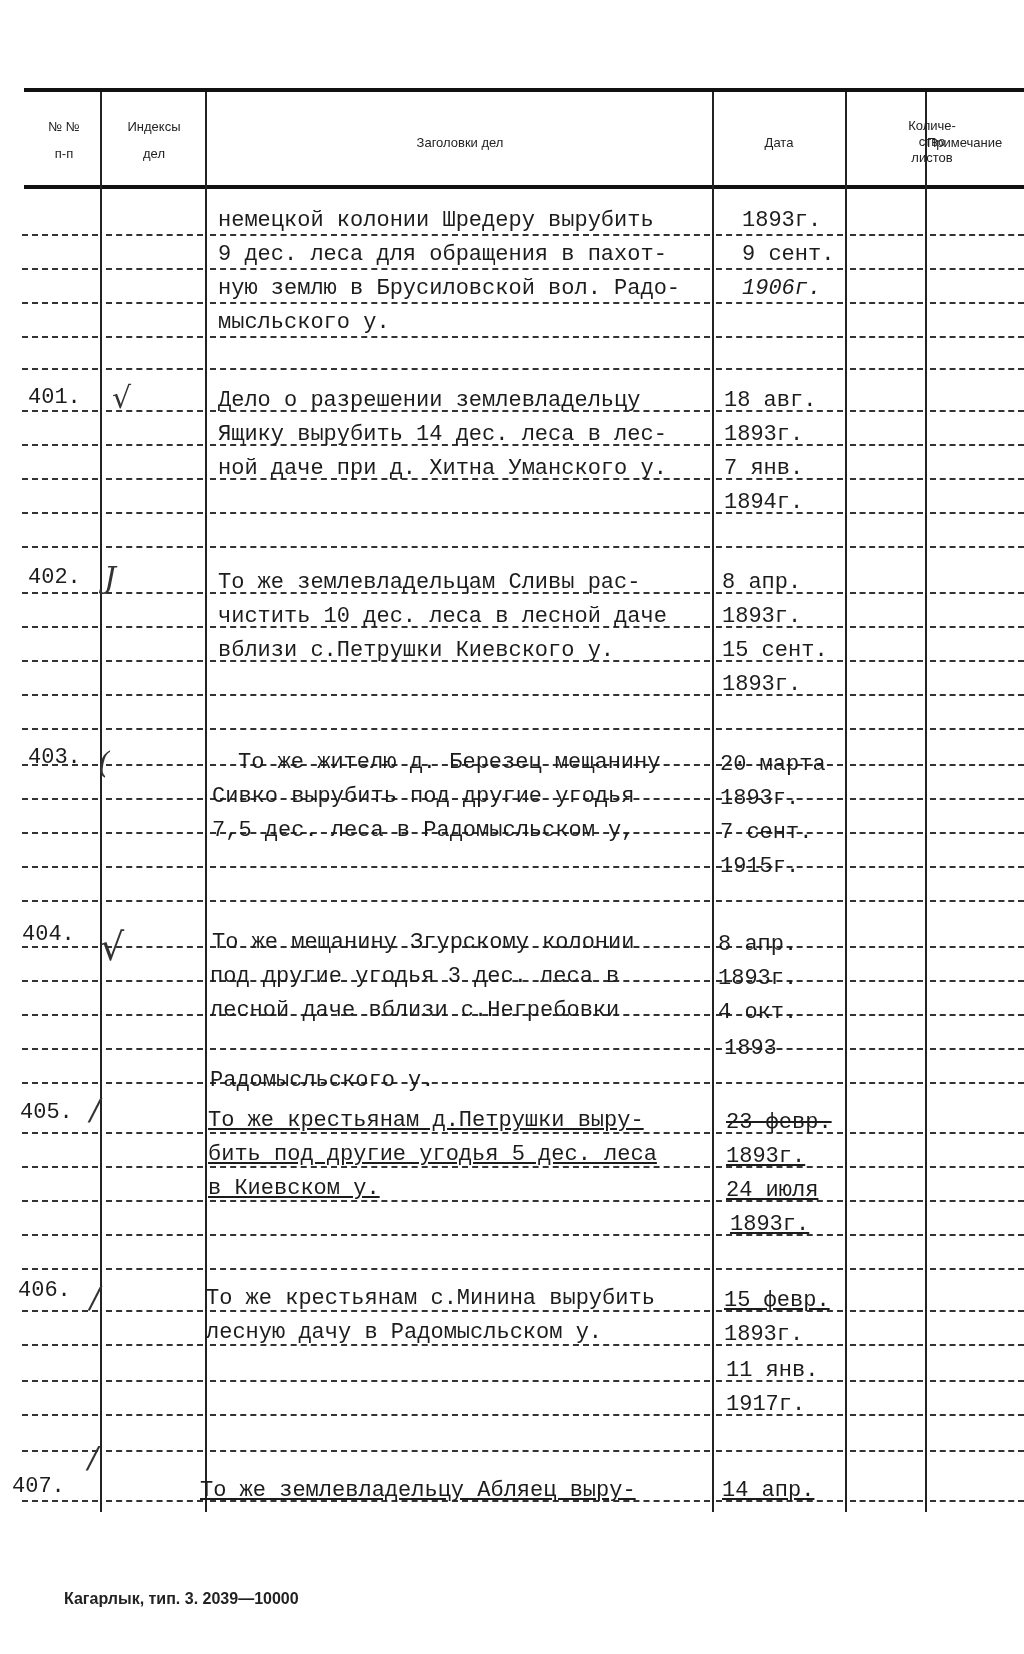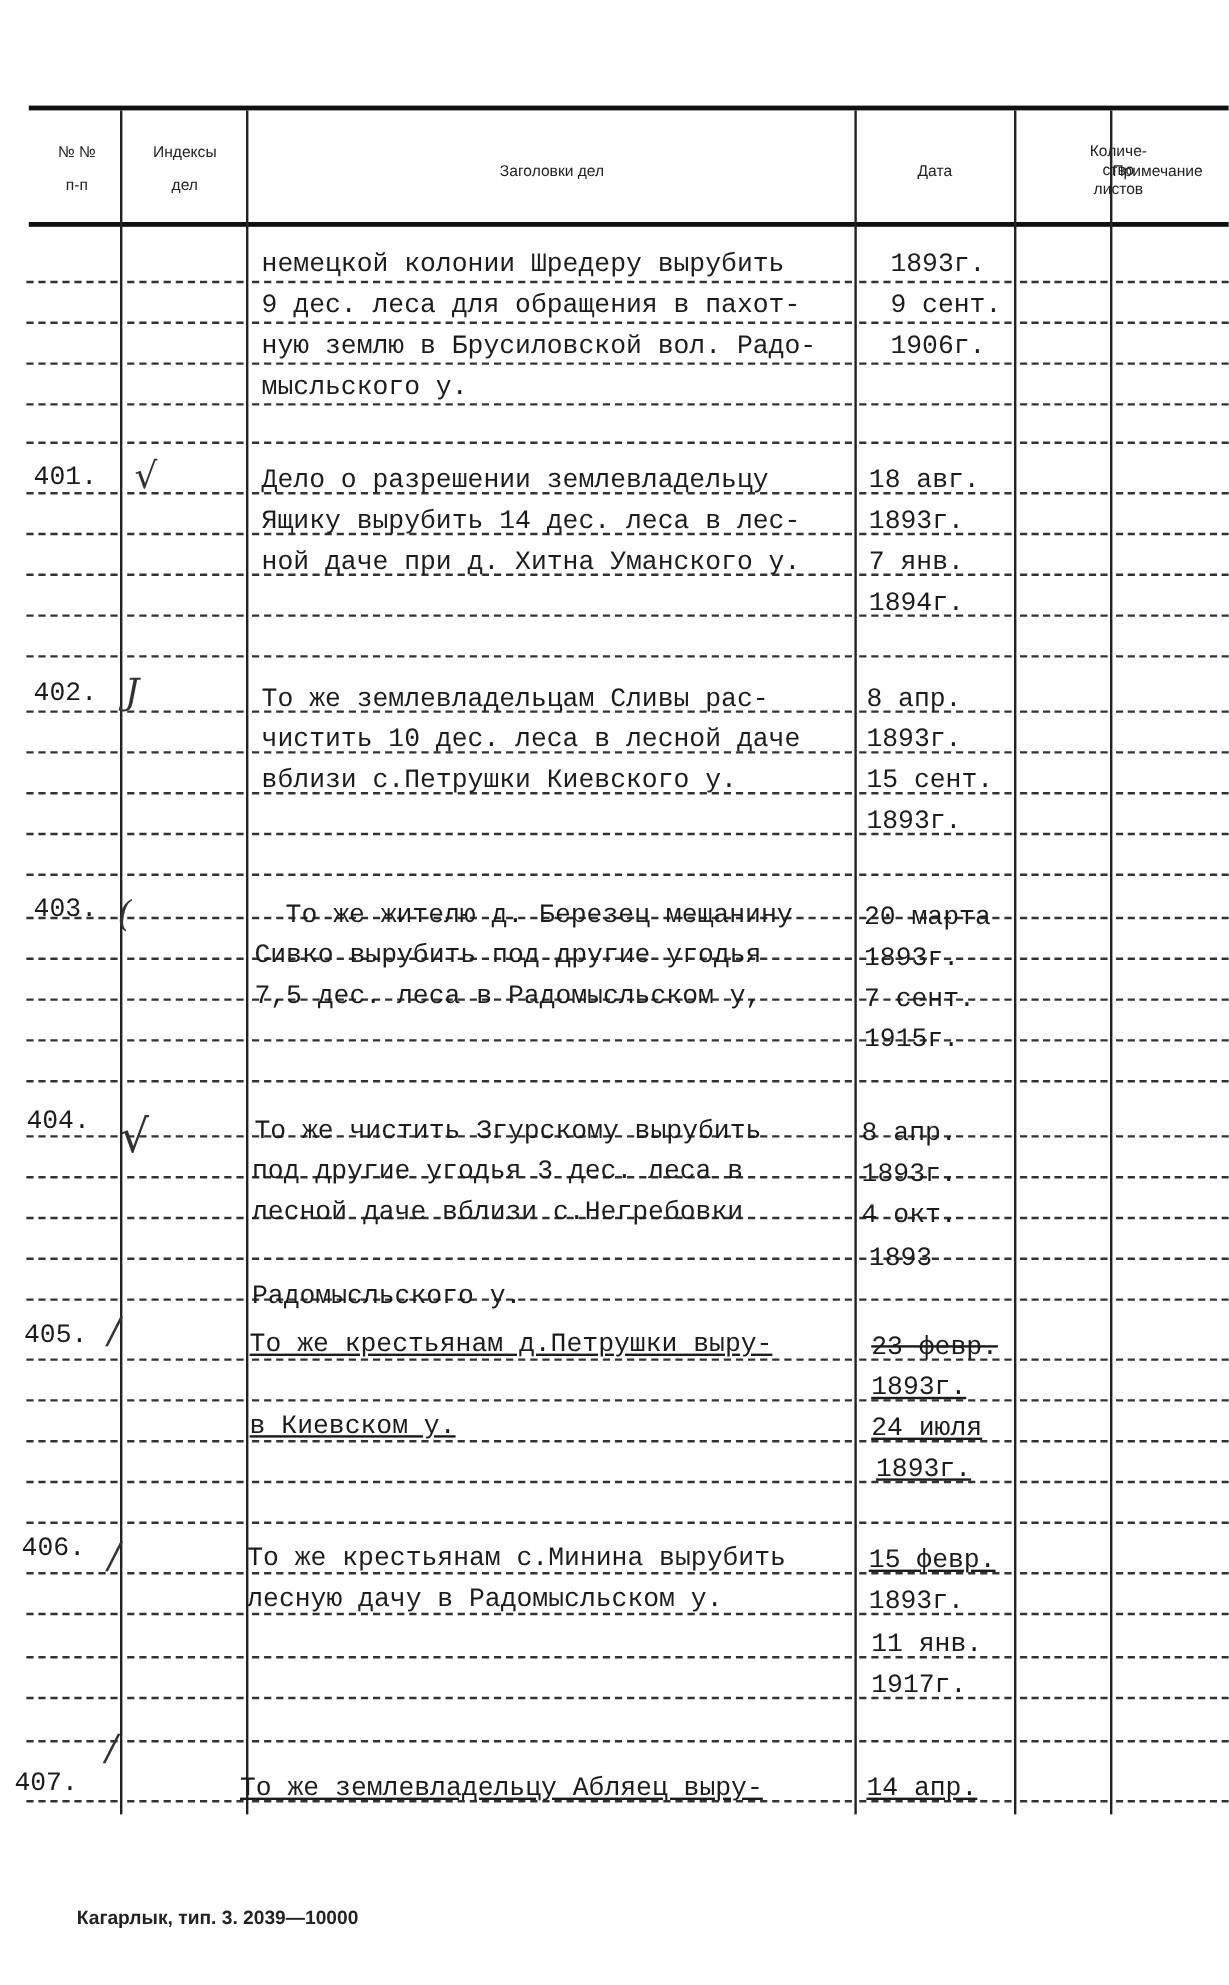--- a/index.html
+++ b/index.html
@@ -266,21 +266,21 @@
       <div class="hline" style="top: 1500px; left: 850px; width: 73px;"></div>
       <div class="hline" style="top: 1500px; left: 930px; width: 94px;"></div>
     </div>
 
   <div class="cell" style="left:218px; top:208px;">немецкой колонии Шредеру вырубить</div>
   <div class="cell" style="left:218px; top:242px;">9 дес. леса для обращения в пахот-</div>
   <div class="cell" style="left:218px; top:276px;">ную землю в Брусиловской вол. Радо-</div>
   <div class="cell" style="left:218px; top:310px;">мысльского у.</div>
   <div class="cell" style="left:742px; top:208px;">1893г.</div>
   <div class="cell" style="left:742px; top:242px;">9 сент.</div>
-  <div class="cell" style="left:742px; top:276px;">1906г.</div>
+  <div class="cell" style="left:742px; top:276px;font-style:italic;">1906г.</div>
 
   <div class="cell num" style="left:28px; top:385px;">401.</div>
   <div class="mark" style="left:112px; top:380px;">√</div>
   <div class="cell" style="left:218px; top:388px;">Дело о разрешении землевладельцу</div>
   <div class="cell" style="left:218px; top:422px;">Ящику вырубить 14 дес. леса в лес-</div>
   <div class="cell" style="left:218px; top:456px;">ной даче при д. Хитна Уманского у.</div>
   <div class="cell" style="left:724px; top:388px;">18 авг.</div>
   <div class="cell" style="left:724px; top:422px;">1893г.</div>
   <div class="cell" style="left:724px; top:456px;">7 янв.</div>
   <div class="cell" style="left:724px; top:490px;">1894г.</div>
@@ -300,32 +300,33 @@
   <div class="cell" style="left:214px; top:750px;margin-left:24px;">То же жителю д. Березец мещанину</div>
   <div class="cell" style="left:212px; top:784px;">Сивко вырубить под другие угодья</div>
   <div class="cell" style="left:212px; top:818px;">7,5 дес. леса в Радомысльском у,</div>
   <div class="cell" style="left:720px; top:752px;">20 марта</div>
   <div class="cell" style="left:720px; top:786px;">1893г.</div>
   <div class="cell" style="left:720px; top:820px;">7 сент.</div>
   <div class="cell" style="left:720px; top:854px;">1915г.</div>
 
   <div class="cell num" style="left:22px; top:922px;">404.</div>
   <div class="mark" style="left:100px; top:925px; font-size:38px;">√</div>
-  <div class="cell" style="left:212px; top:930px;">То же чистить Згурскому вырубить</div>
+  <div class="cell" style="left:212px; top:930px;">То же мещанину Згурскому колонии</div>
   <div class="cell" style="left:210px; top:964px;">под другие угодья 3 дес. леса в</div>
   <div class="cell" style="left:210px; top:998px;">лесной даче вблизи с.Негребовки</div>
   <div class="cell" style="left:210px; top:1068px;text-align:center;">Радомысльского у.</div>
   <div class="cell" style="left:718px; top:932px;">8 апр.</div>
   <div class="cell" style="left:718px; top:966px;">1893г.</div>
   <div class="cell" style="left:718px; top:1000px;">4 окт.</div>
   <div class="cell" style="left:724px; top:1036px;">1893</div>
 
   <div class="cell num" style="left:20px; top:1100px;">405.</div>
   <div class="mark" style="left:90px; top:1092px;">/</div>
   <div class="cell" style="left:208px; top:1108px; text-decoration:underline;">То же крестьянам д.Петрушки выру-</div>
+  <div class="cell" style="left:208px; top:1142px; text-decoration:underline;">бить под другие угодья 5 дес. леса</div>
   <div class="cell" style="left:208px; top:1176px; text-decoration:underline;">в Киевском у.</div>
   <div class="cell" style="left:726px; top:1110px; text-decoration:line-through;">23 февр.</div>
   <div class="cell" style="left:726px; top:1144px; text-decoration:underline;">1893г.</div>
   <div class="cell" style="left:726px; top:1178px; text-decoration:underline;">24 июля</div>
   <div class="cell" style="left:730px; top:1212px; text-decoration:underline;">1893г.</div>
 
   <div class="cell num" style="left:18px; top:1278px;">406.</div>
   <div class="mark" style="left:90px; top:1280px;">/</div>
   <div class="cell" style="left:206px; top:1320px;">лесную дачу в Радомысльском у.</div>
   <div class="cell" style="left:206px; top:1286px;">То же крестьянам с.Минина вырубить</div>

